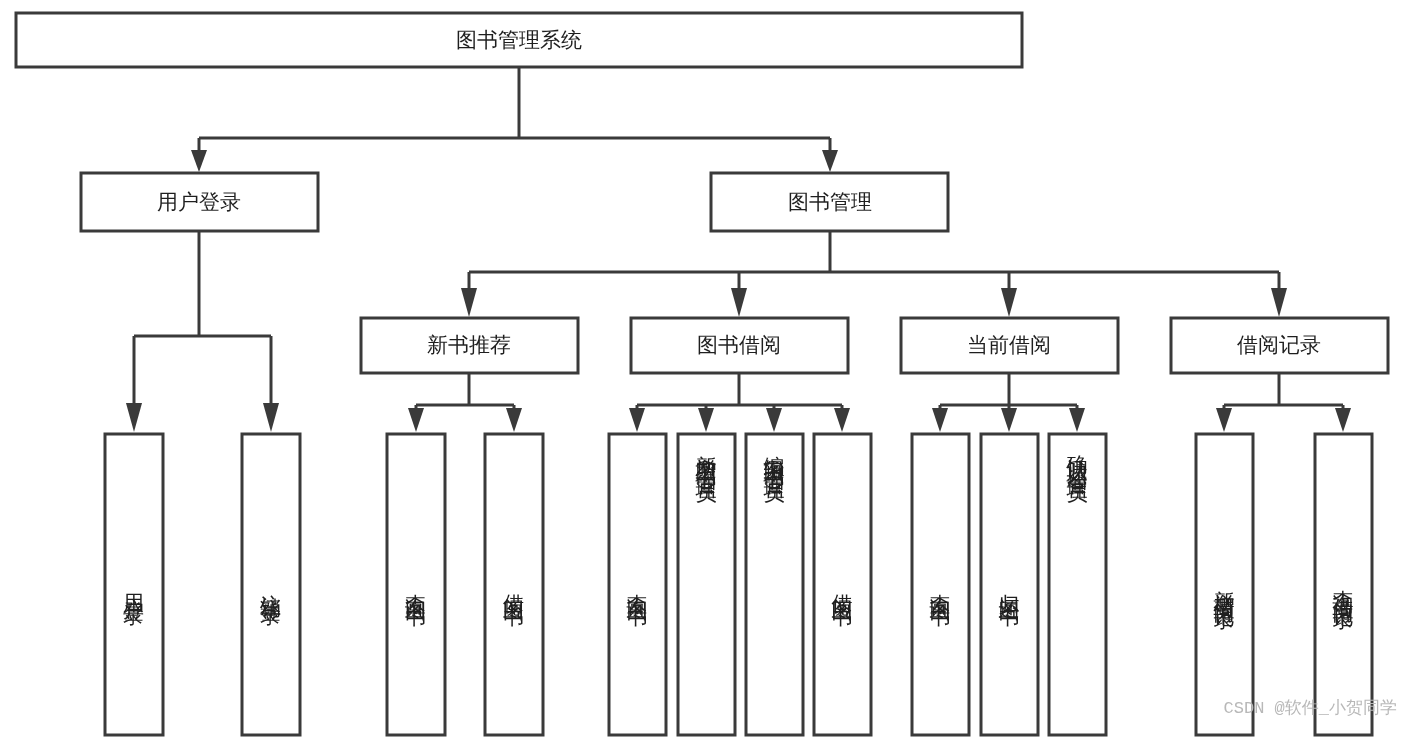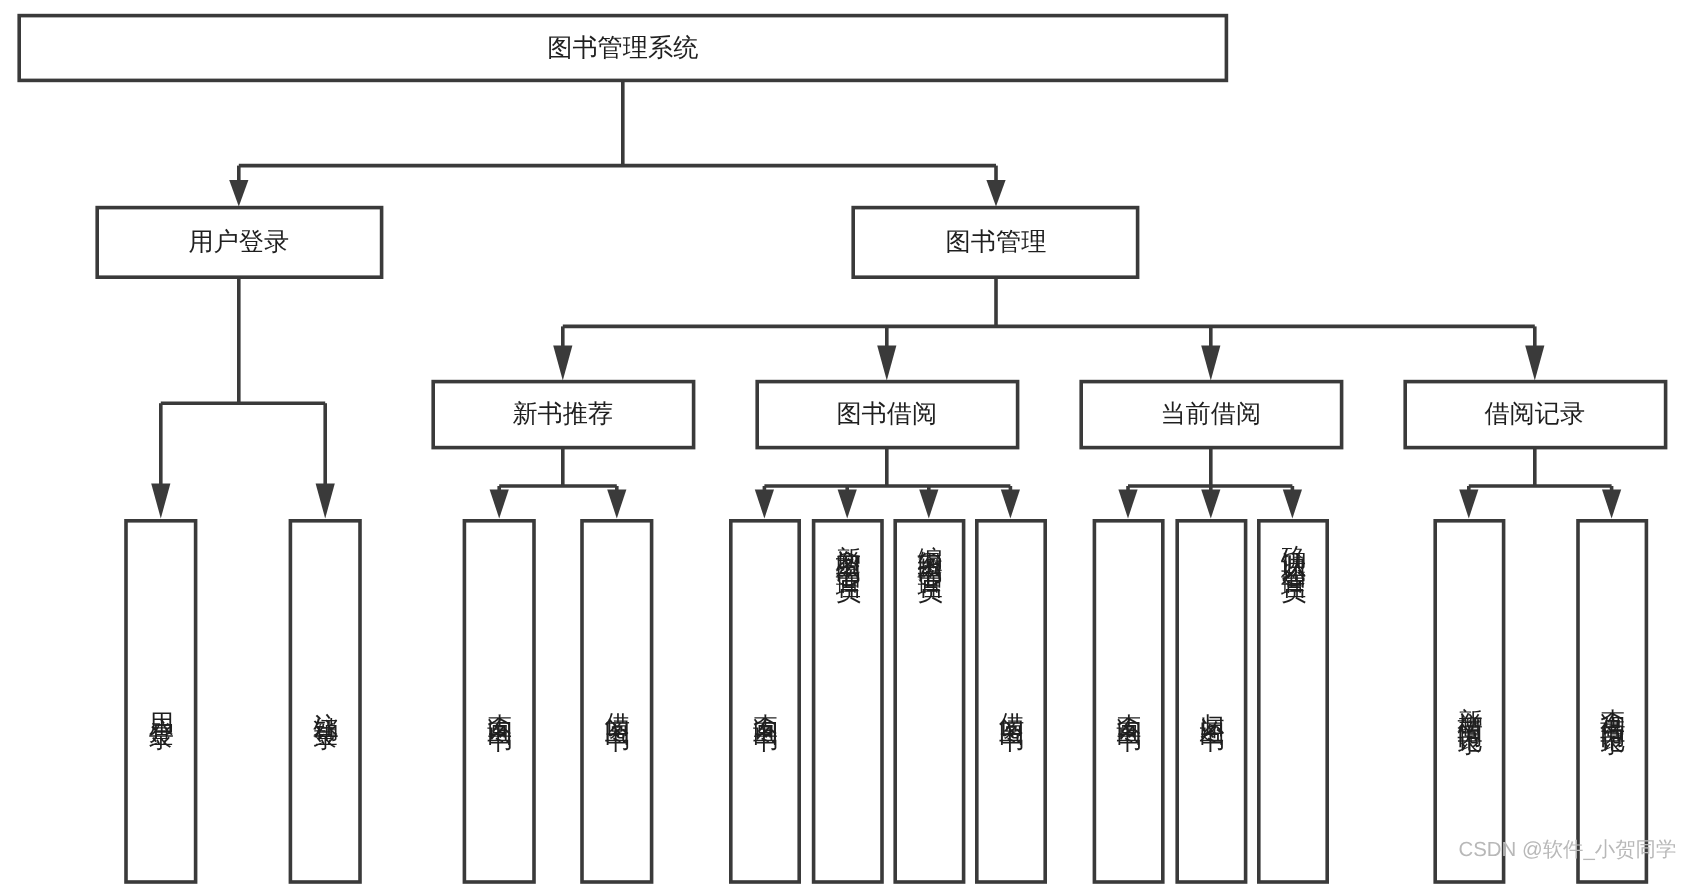--- a/index.html
+++ b/index.html
@@ -62,21 +62,21 @@
     font-size: 21px;
     line-height: 1.0;
     color: #1f1f1f;
     letter-spacing: 4px;
     white-space: nowrap;
   }
   .watermark {
     position: absolute;
     right: 8px;
     bottom: 4px;
-    font-family: Liberation Sans, sans-serif;
+    font-family: Liberation Mono, monospace;
     font-size: 17px;
     color: #b8b8b8;
     white-space: nowrap;
   }
 </style>
 </head>
 <body>
 
 <div id="diagram-root">
 

